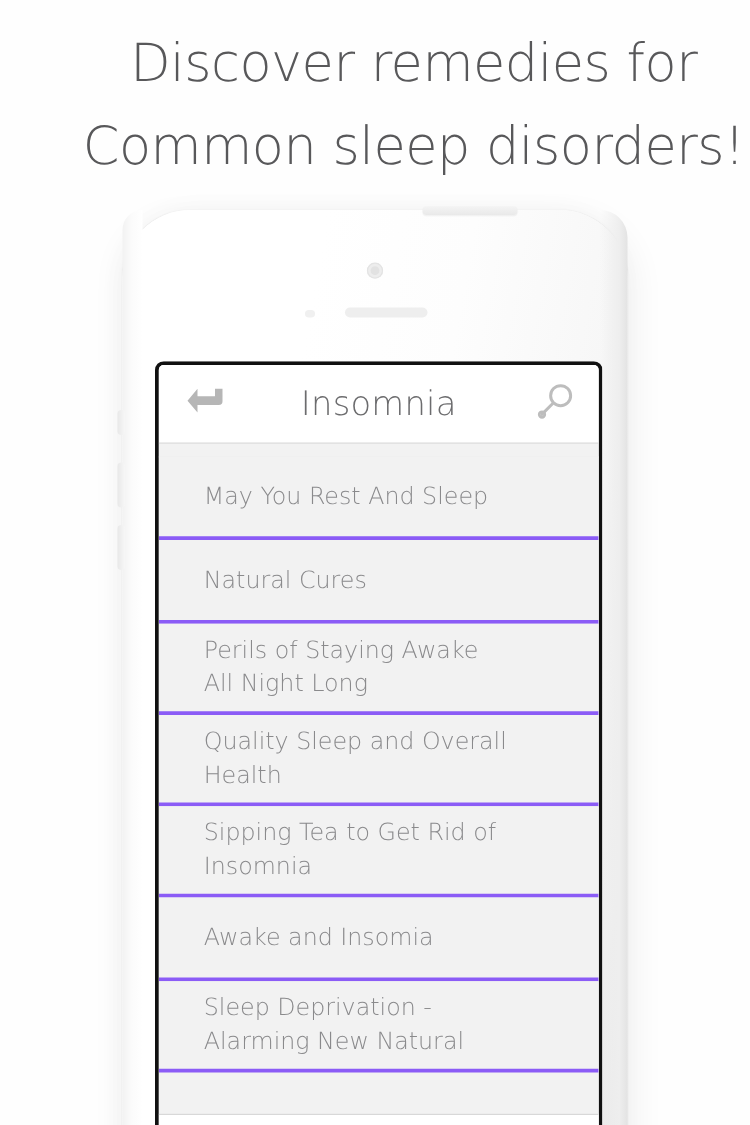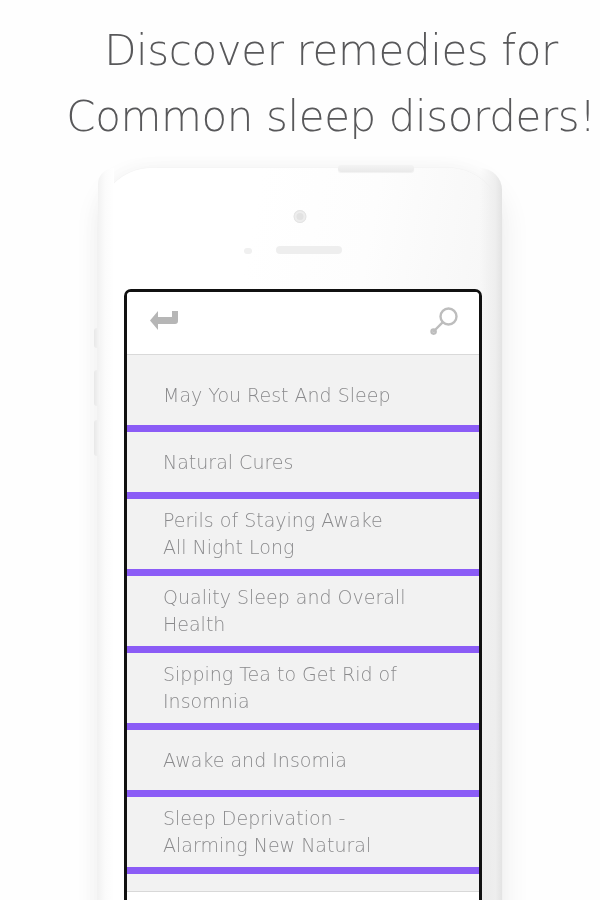--- a/index.html
+++ b/index.html
@@ -226,21 +226,21 @@
     position: absolute;
     left: 0;
     right: 0;
     top: 73px;
     bottom: 0;
     background: #f2f2f2;
     overflow: hidden;
   }
   .list-item {
     position: relative;
-    border-bottom: 7px solid #8b5cf6;
+    border-bottom: 3px solid #8b5cf6;
     background: #f2f2f2;
     display: flex;
     align-items: center;
     min-height: 67px;
     box-sizing: border-box;
     padding: 8px 18px 8px 36px;
   }
   .list-item-label {
     color: #8a8a8c;
     font-family: "DejaVu Sans", sans-serif;
@@ -305,20 +305,21 @@
 
       <div class="navbar">
         <div class="nav-back">
           <span>
             <svg width="30" height="26" viewBox="0 0 30 26" aria-hidden="true">
               <path d="M29 3 L29 13 Q29 16 26 16 L9 16 L9 22 L1 12.5 L9 3 L9 9 L22.5 9 Q23 9 23 8.5 L23 3 Z" fill="#b6b6b6"></path>
             </svg>
           </span>
         </div>
 
+        <div class="nav-title">Insomnia</div>
 
         <div class="nav-search">
           <span>
             <svg width="32" height="32" viewBox="0 0 32 32" aria-hidden="true">
               <circle cx="19.5" cy="11.5" r="8" fill="none" stroke="#bdbdbd" stroke-width="2.4"></circle>
               <line x1="13.6" x2="4.5" y1="17.4" y2="26.5" stroke="#bdbdbd" stroke-width="2.4" stroke-linecap="round"></line>
               <circle cx="4.6" cy="26.6" r="2.2" fill="none" stroke="#bdbdbd" stroke-width="2.2"></circle>
             </svg>
           </span>
         </div>

